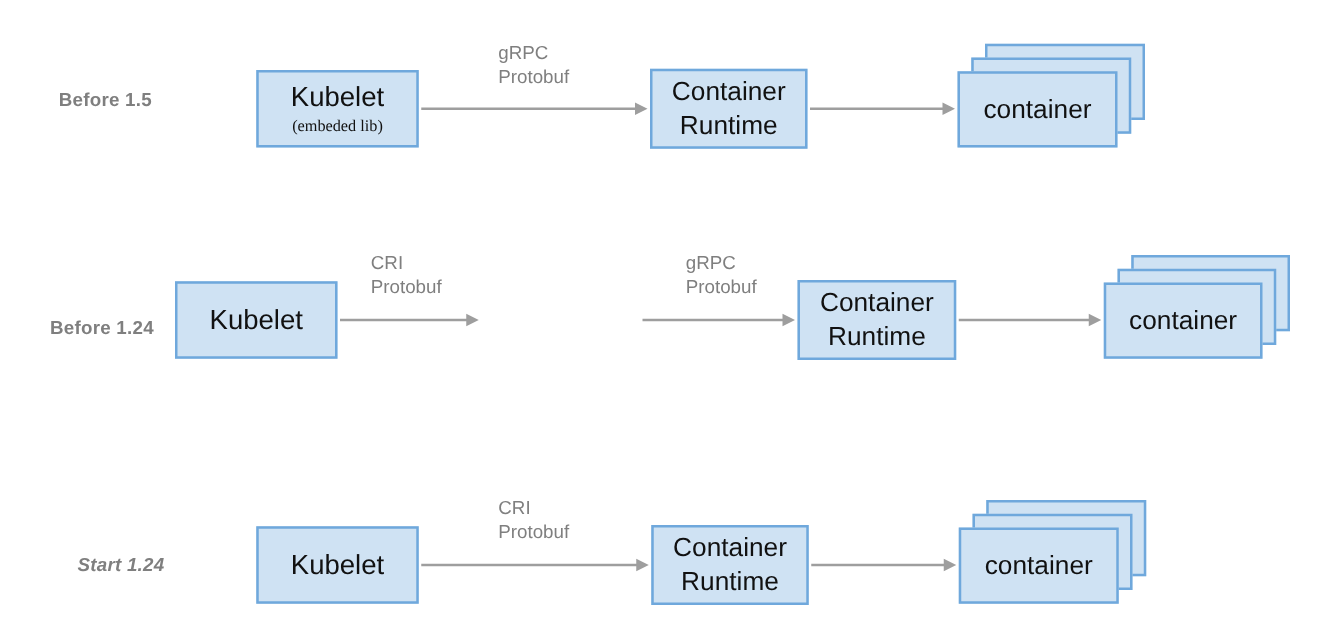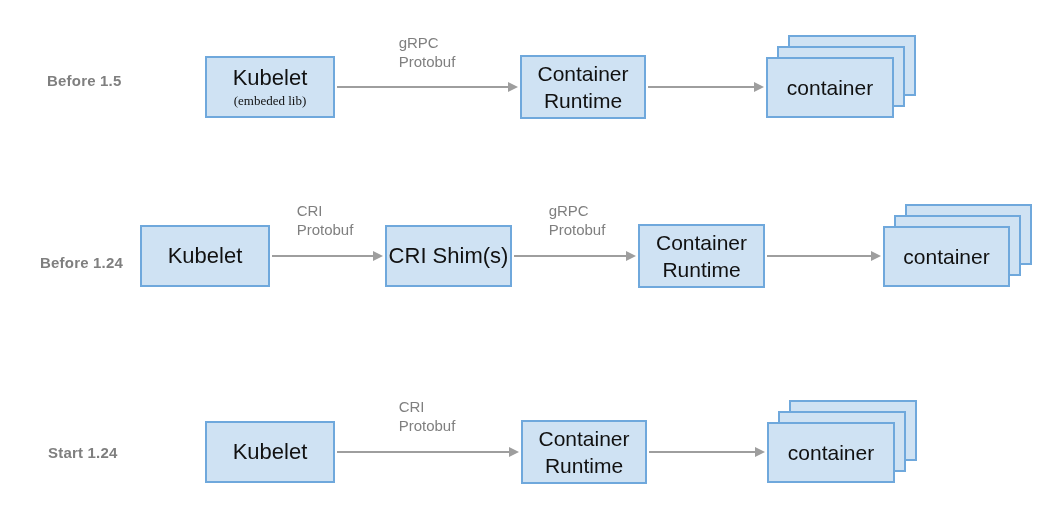--- a/index.html
+++ b/index.html
@@ -121,23 +121,20 @@
     <div class="node-title big">Kubelet</div>
   </div>
 
   <div class="arrow-label" style="left:325px; top:202px;">CRI
 Protobuf</div>
   <div class="arrow" style="left:272px; top:251px; width:111px;">
     <span class="arrow-line"></span>
     <span class="arrow-head"></span>
   </div>
 
-  <div class="node" style="left:385px; top:225px; width:127px; height:62px;">
-    <div class="node-title big">CRI Shim(s)</div>
-  </div>
 
   <div class="arrow-label" style="left:577px; top:202px;">gRPC
 Protobuf</div>
   <div class="arrow" style="left:514px; top:251px; width:122px;">
     <span class="arrow-line"></span>
     <span class="arrow-head"></span>
   </div>
 
   <div class="node" style="left:638px; top:224px; width:127px; height:64px;">
     <div class="node-title">Container
@@ -148,21 +145,21 @@
     <span class="arrow-line"></span>
     <span class="arrow-head"></span>
   </div>
 
   <div class="stack-layer" style="left:905px; top:204px; width:127px; height:61px;"></div>
   <div class="stack-layer" style="left:894px; top:215px; width:127px; height:61px;"></div>
   <div class="node" style="left:883px; top:226px; width:127px; height:61px;">
     <div class="node-title">container</div>
   </div>
 
-  <div class="row-label" style="left:48px; top:444px;">Start 1.24</div>
+  <div class="row-label" style="left:62px; top:444px;font-style:italic;">Start 1.24</div>
 
   <div class="node" style="left:205px; top:421px; width:130px; height:62px;">
     <div class="node-title big">Kubelet</div>
   </div>
 
   <div class="arrow-label" style="left:427px; top:398px;">CRI
 Protobuf</div>
   <div class="arrow" style="left:337px; top:447px; width:182px;">
     <span class="arrow-line"></span>
     <span class="arrow-head"></span>

